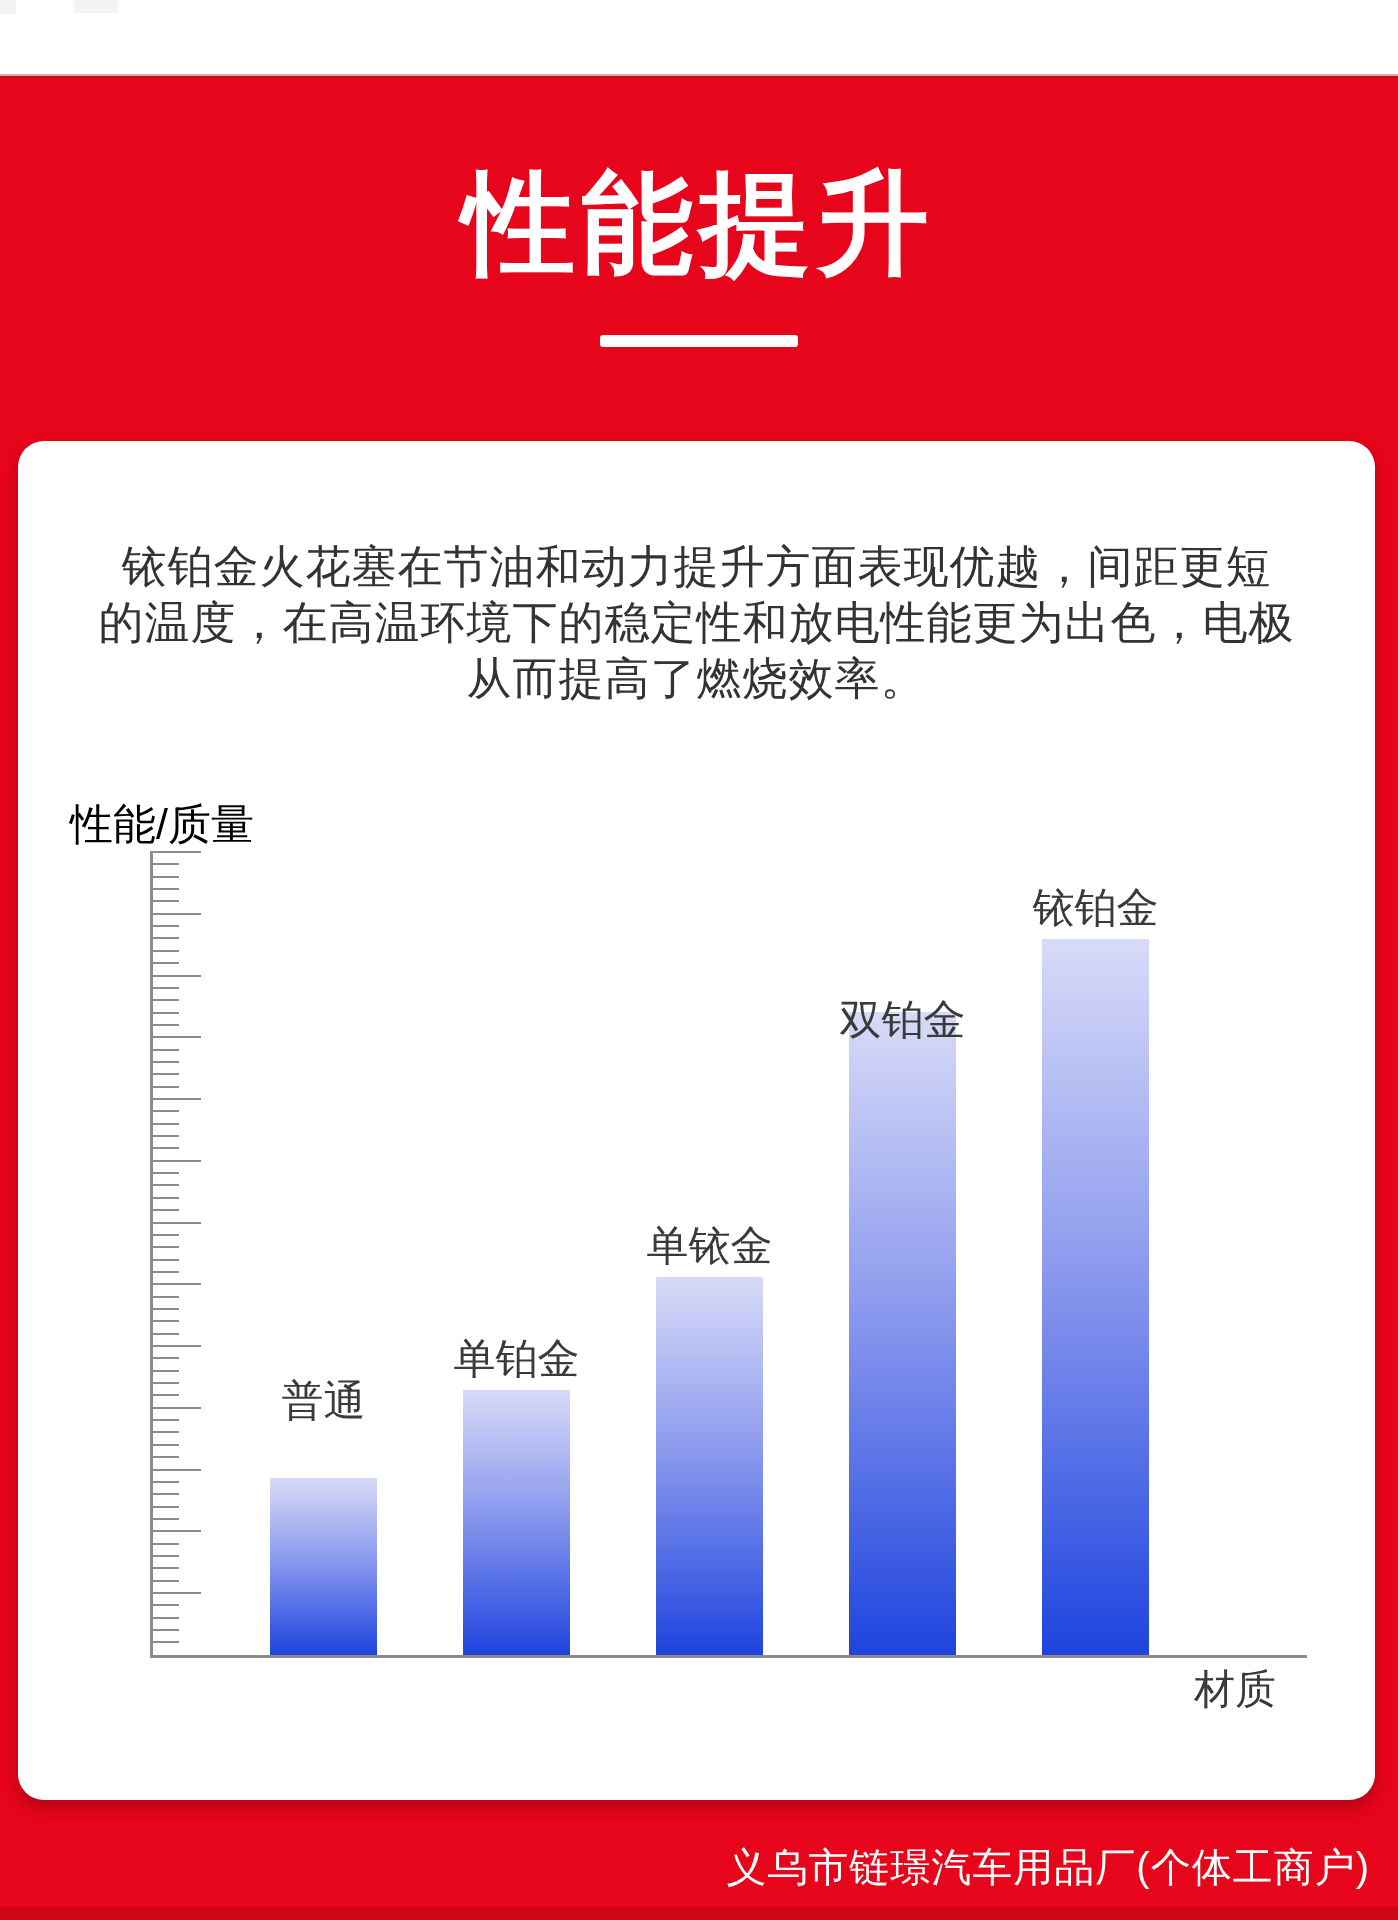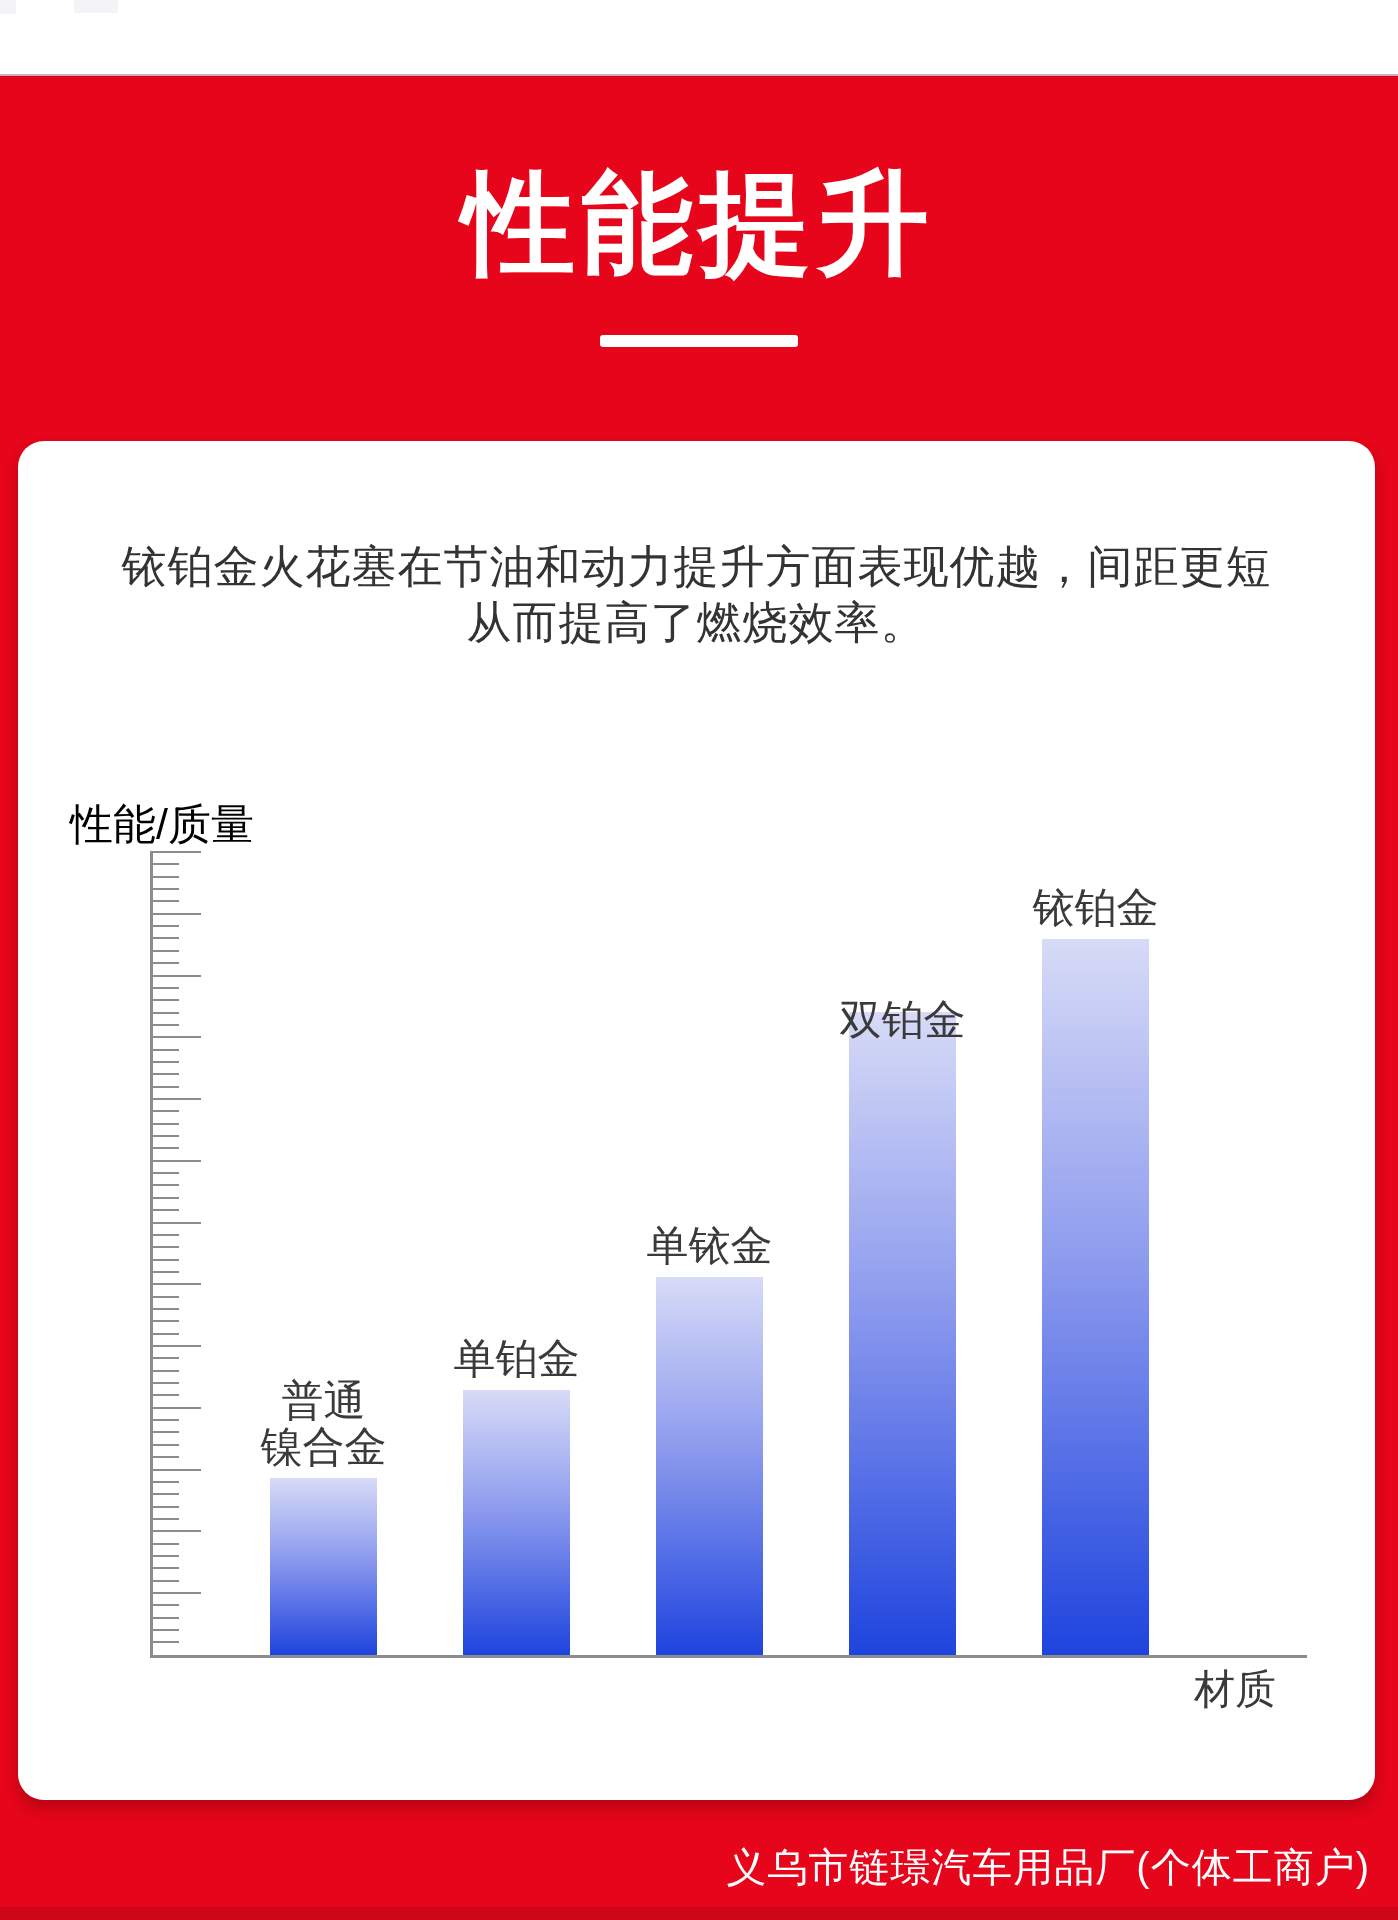--- a/index.html
+++ b/index.html
@@ -63,20 +63,21 @@
   <div class="abs frag frag2"></div>
 </div>
 <div class="abs red-edge"></div>
 
 <div class="abs title">性能提升</div>
 <div class="abs underline"></div>
 
 <div class="abs card">
   <div class="abs intro">
     <div>铱铂金火花塞在节油和动力提升方面表现优越，间距更短</div>
+    <div>的温度，在高温环境下的稳定性和放电性能更为出色，电极</div>
     <div>从而提高了燃烧效率。</div>
   </div>
 
   <div class="abs chart-layer">
     <div class="abs ylabel">性能/质量</div>
     <div class="abs y-axis"></div>
     <div class="abs x-axis"></div>
     <div class="abs xlabel">材质</div>
     <div id="ticks">
         <div class="abs tick" style="left: 153px; top: 851px; width: 48px;"></div>
@@ -142,21 +143,20 @@
         <div class="abs tick" style="left: 153px; top: 1592px; width: 48px;"></div>
         <div class="abs tick" style="left: 153px; top: 1604px; width: 26px;"></div>
         <div class="abs tick" style="left: 153px; top: 1617px; width: 26px;"></div>
         <div class="abs tick" style="left: 153px; top: 1629px; width: 26px;"></div>
         <div class="abs tick" style="left: 153px; top: 1641px; width: 26px;"></div>
       </div>
     <div id="bars">
         <div class="abs bar" style="left: 270px; top: 1478px; width: 107px; height: 177px;"></div>
         <div class="abs bar-label" style="left: 163.5px; top: 1378px;">
           <div>普通</div>
-          <div>镍合金</div>
         </div>
         <div class="abs bar" style="left: 463px; top: 1390px; width: 107px; height: 265px;"></div>
         <div class="abs bar-label" style="left: 356.5px; top: 1336px;">
           <div>单铂金</div>
         </div>
         <div class="abs bar" style="left: 656px; top: 1277px; width: 107px; height: 378px;"></div>
         <div class="abs bar-label" style="left: 549.5px; top: 1223px;">
           <div>单铱金</div>
         </div>
         <div class="abs bar" style="left: 849px; top: 1012px; width: 107px; height: 643px;"></div>

